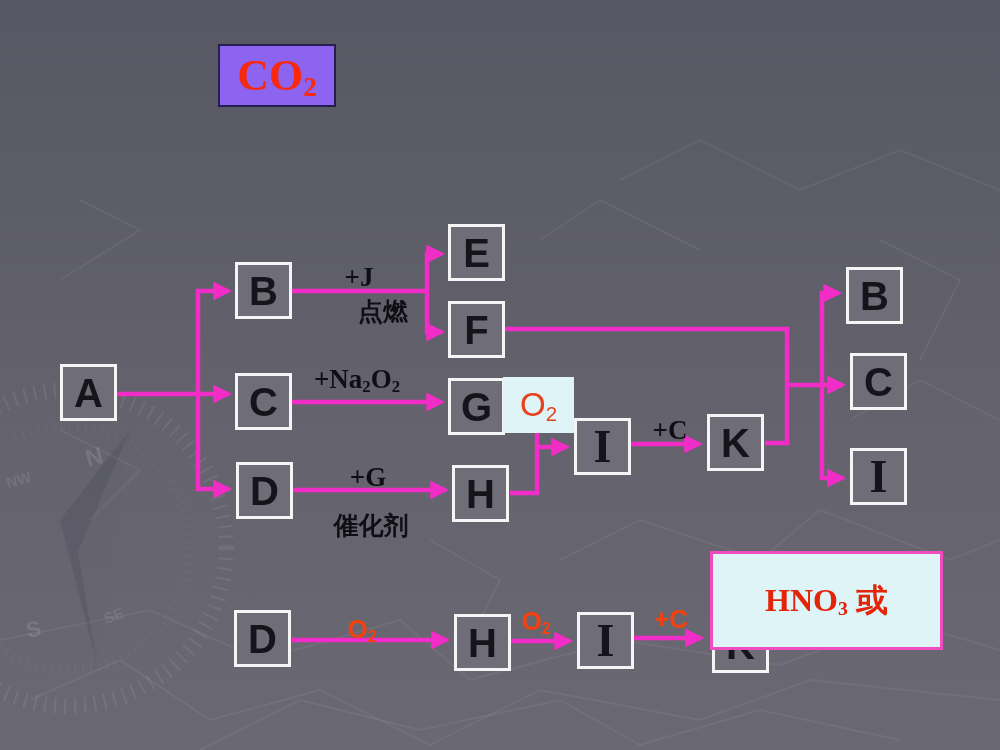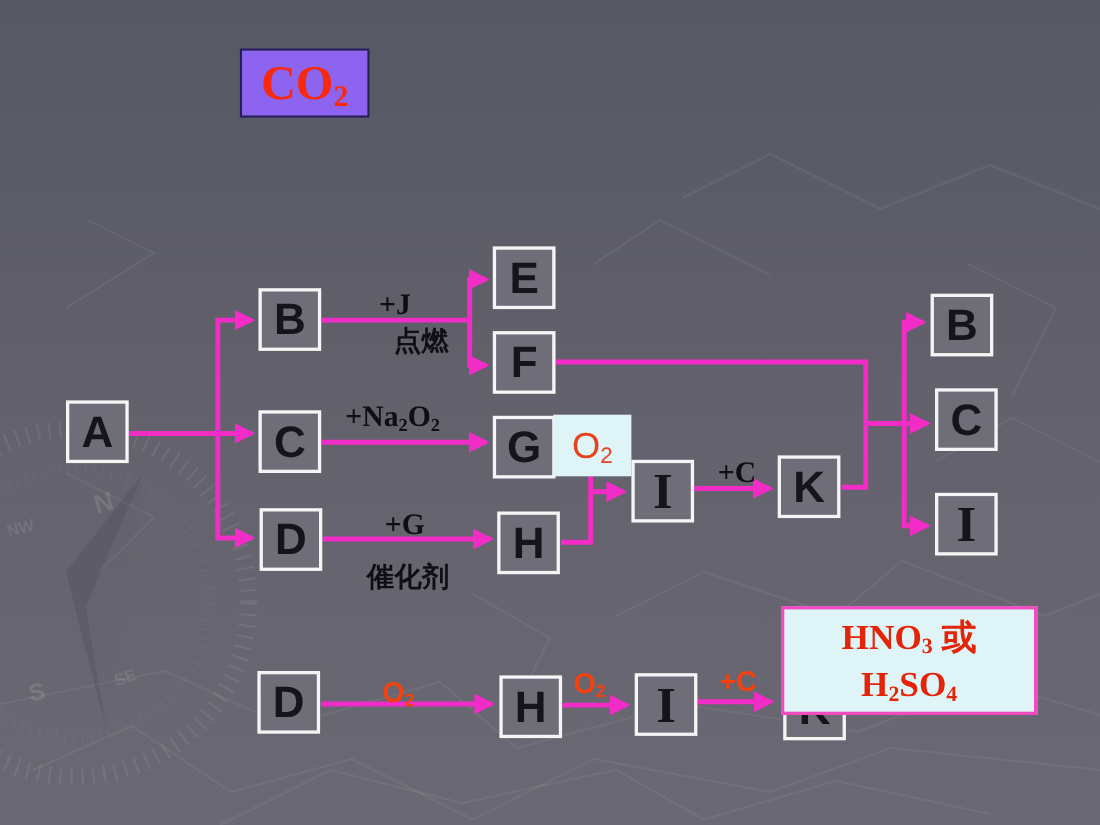--- a/index.html
+++ b/index.html
@@ -185,17 +185,16 @@
   <div id="co2-box">
     <span><span>CO</span><sub>2</sub></span>
   </div>
 
   <div id="o2-box">
     <span><span>O</span><sub>2</sub></span>
   </div>
 
   <div id="hno3-box">
     <div><span>HNO</span><sub>3</sub><span> 或</span></div>
-    <div><span>H</span><sub>2</sub><span>SO</span><sub>4</sub></div>
   </div>
 
 
 </div>
 
 </body></html>

